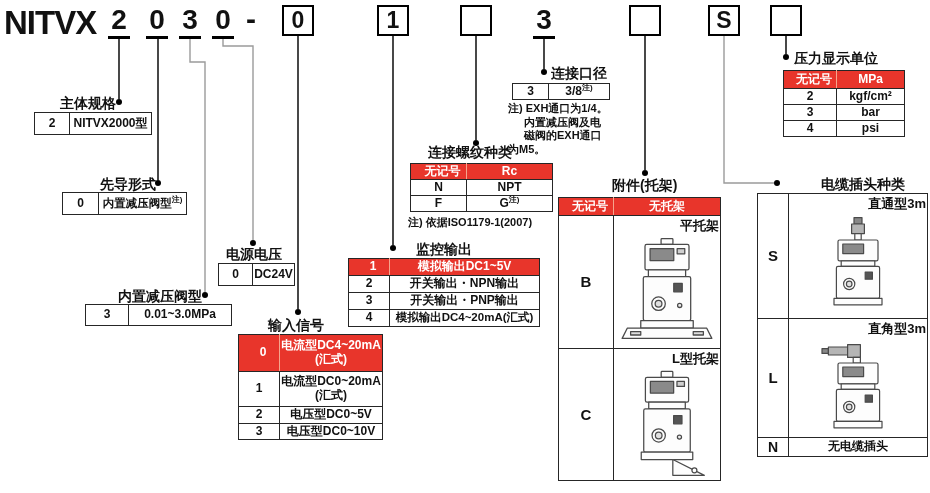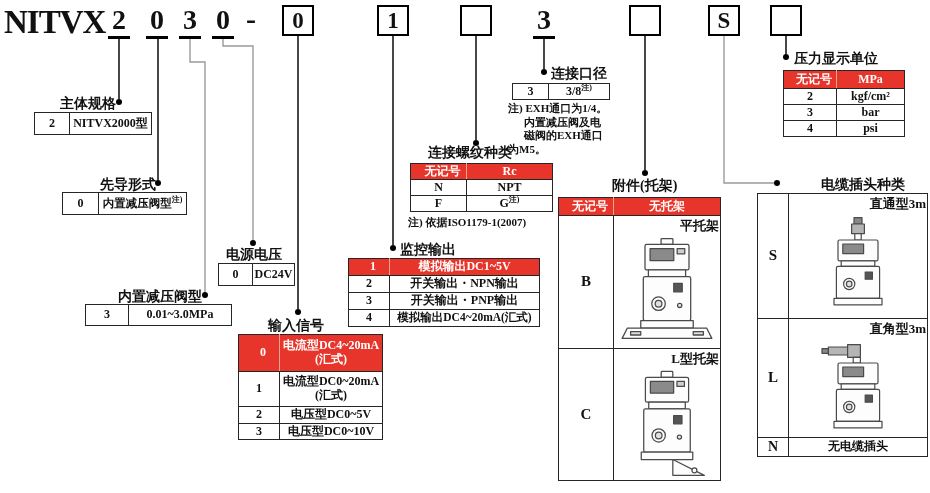--- a/index.html
+++ b/index.html
@@ -1,17 +1,17 @@
 <!DOCTYPE html>
 <html><head>
 <meta charset="utf-8">
 <style>
   html,body{margin:0;padding:0;background:#fff;}
   .canvas{position:relative;width:930px;height:493px;background:#fff;
-          font-family:Liberation Serif, serif;font-weight:bold;color:#111;overflow:hidden;}
+          font-family:Liberation Sans, sans-serif;font-weight:bold;color:#111;overflow:hidden;}
   .overlay{position:absolute;left:0;top:0;pointer-events:none;}
   .prefix{position:absolute;left:4px;top:4px;font-size:33px;letter-spacing:-1px;}
   .cd{position:absolute;top:5px;width:22px;height:31px;line-height:30px;text-align:center;
       font-size:28px;border-bottom:3px solid #000;}
   .dash{position:absolute;left:244px;top:2px;width:14px;font-size:30px;text-align:center;}
   .cb{position:absolute;top:5px;width:28px;height:27px;line-height:27px;text-align:center;
       font-size:23px;border:2.5px solid #000;background:#fff;}
   .lbl{position:absolute;font-size:14px;white-space:nowrap;}
   .note{position:absolute;font-size:11px;line-height:13.5px;white-space:nowrap;}
   .tbl{position:absolute;border-collapse:collapse;table-layout:fixed;background:#fff;}
@@ -74,21 +74,21 @@
   <div class="cd" style="left:533px">3</div>
   <div class="cb" style="left:629px"></div>
   <div class="cb" style="left:708px">S</div>
   <div class="cb" style="left:770px"></div>
 
   <div class="lbl" style="left:60px;top:95px">主体规格</div>
   <div class="lbl" style="left:100px;top:176px">先导形式</div>
   <div class="lbl" style="left:226px;top:246px">电源电压</div>
   <div class="lbl" style="left:118px;top:288px">内置减压阀型</div>
   <div class="lbl" style="left:268px;top:317px">输入信号</div>
-  <div class="lbl" style="left:400px;top:241px">监控输出</div>
+  <div class="lbl" style="left:416px;top:241px">监控输出</div>
   <div class="lbl" style="left:428px;top:144px">连接螺纹种类</div>
   <div class="lbl" style="left:551px;top:65px">连接口径</div>
   <div class="lbl" style="left:612px;top:177px">附件(托架)</div>
   <div class="lbl" style="left:821px;top:176px">电缆插头种类</div>
   <div class="lbl" style="left:794px;top:50px">压力显示单位</div>
 
   <table class="tbl" style="left:34px;top:112px;width:118px">
     <tbody>
         <tr style="height:22px">
       <td style="width:32px">2</td>

